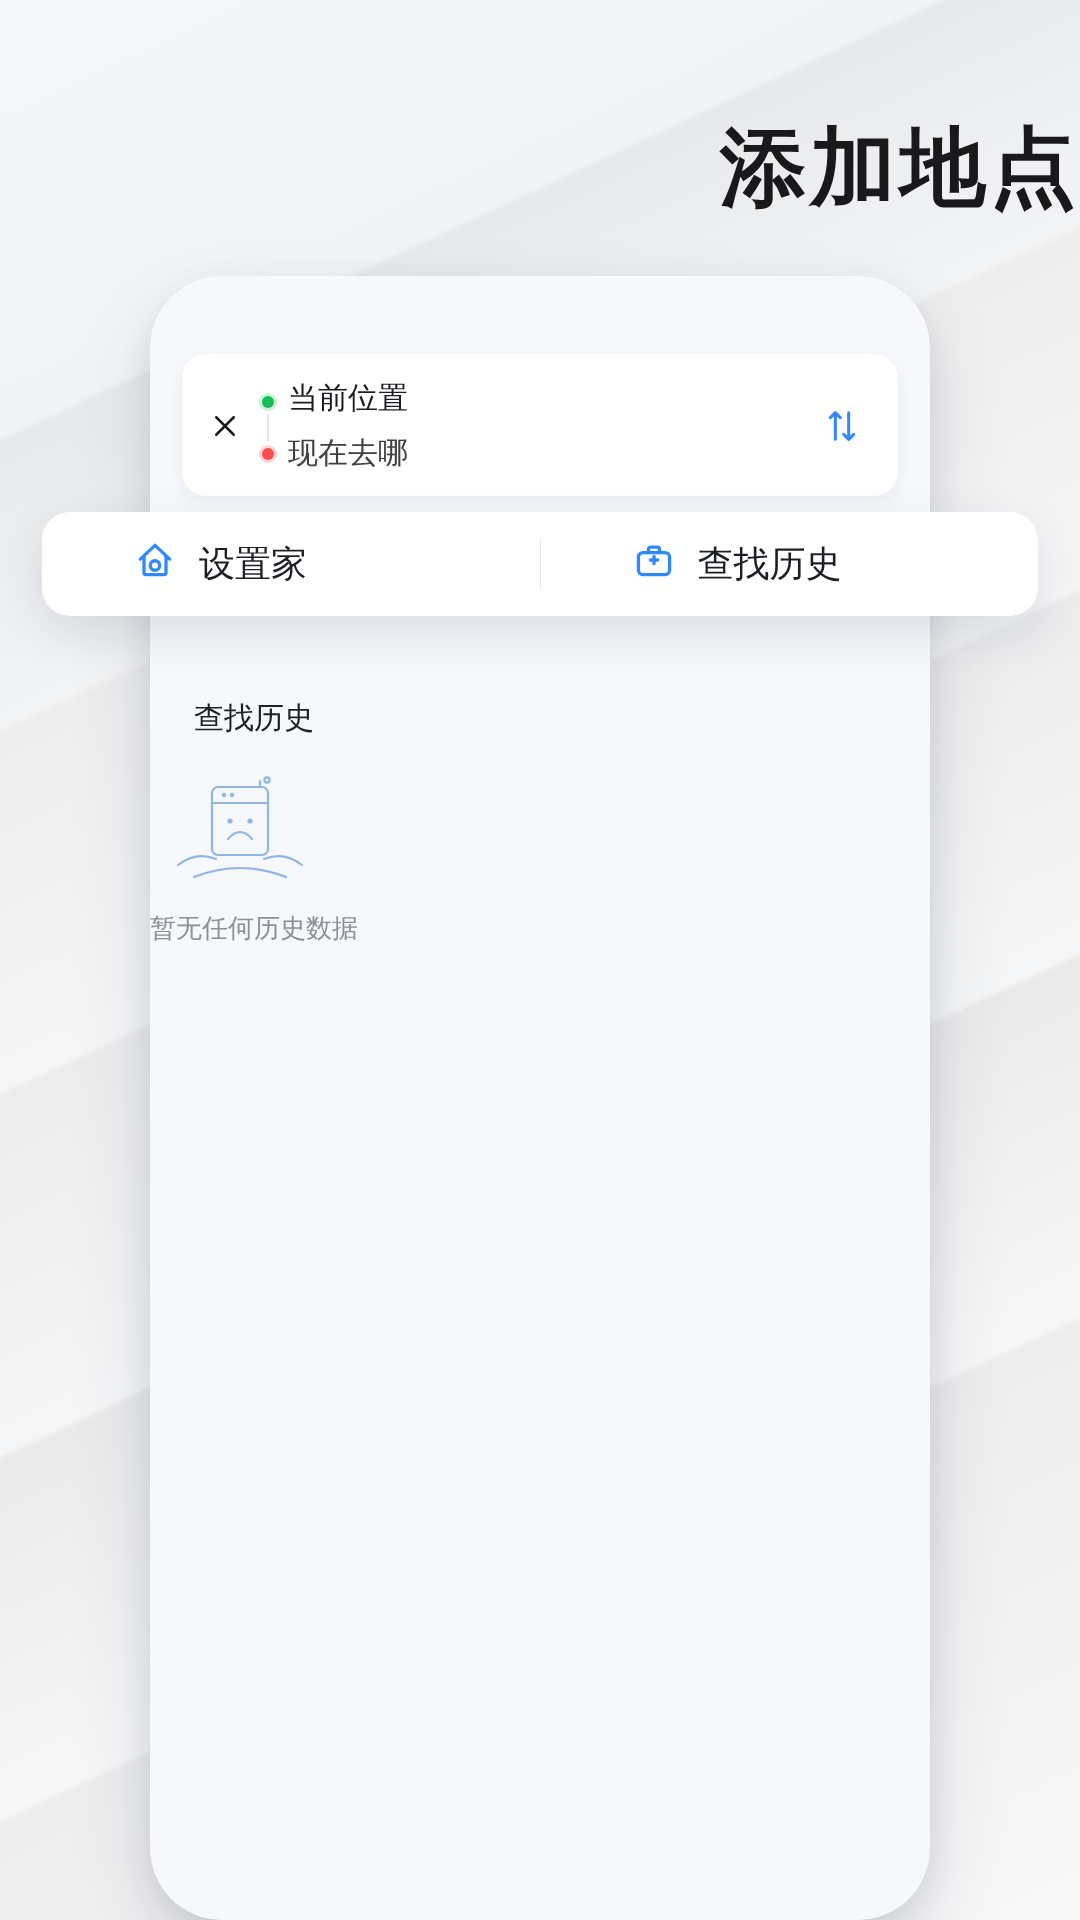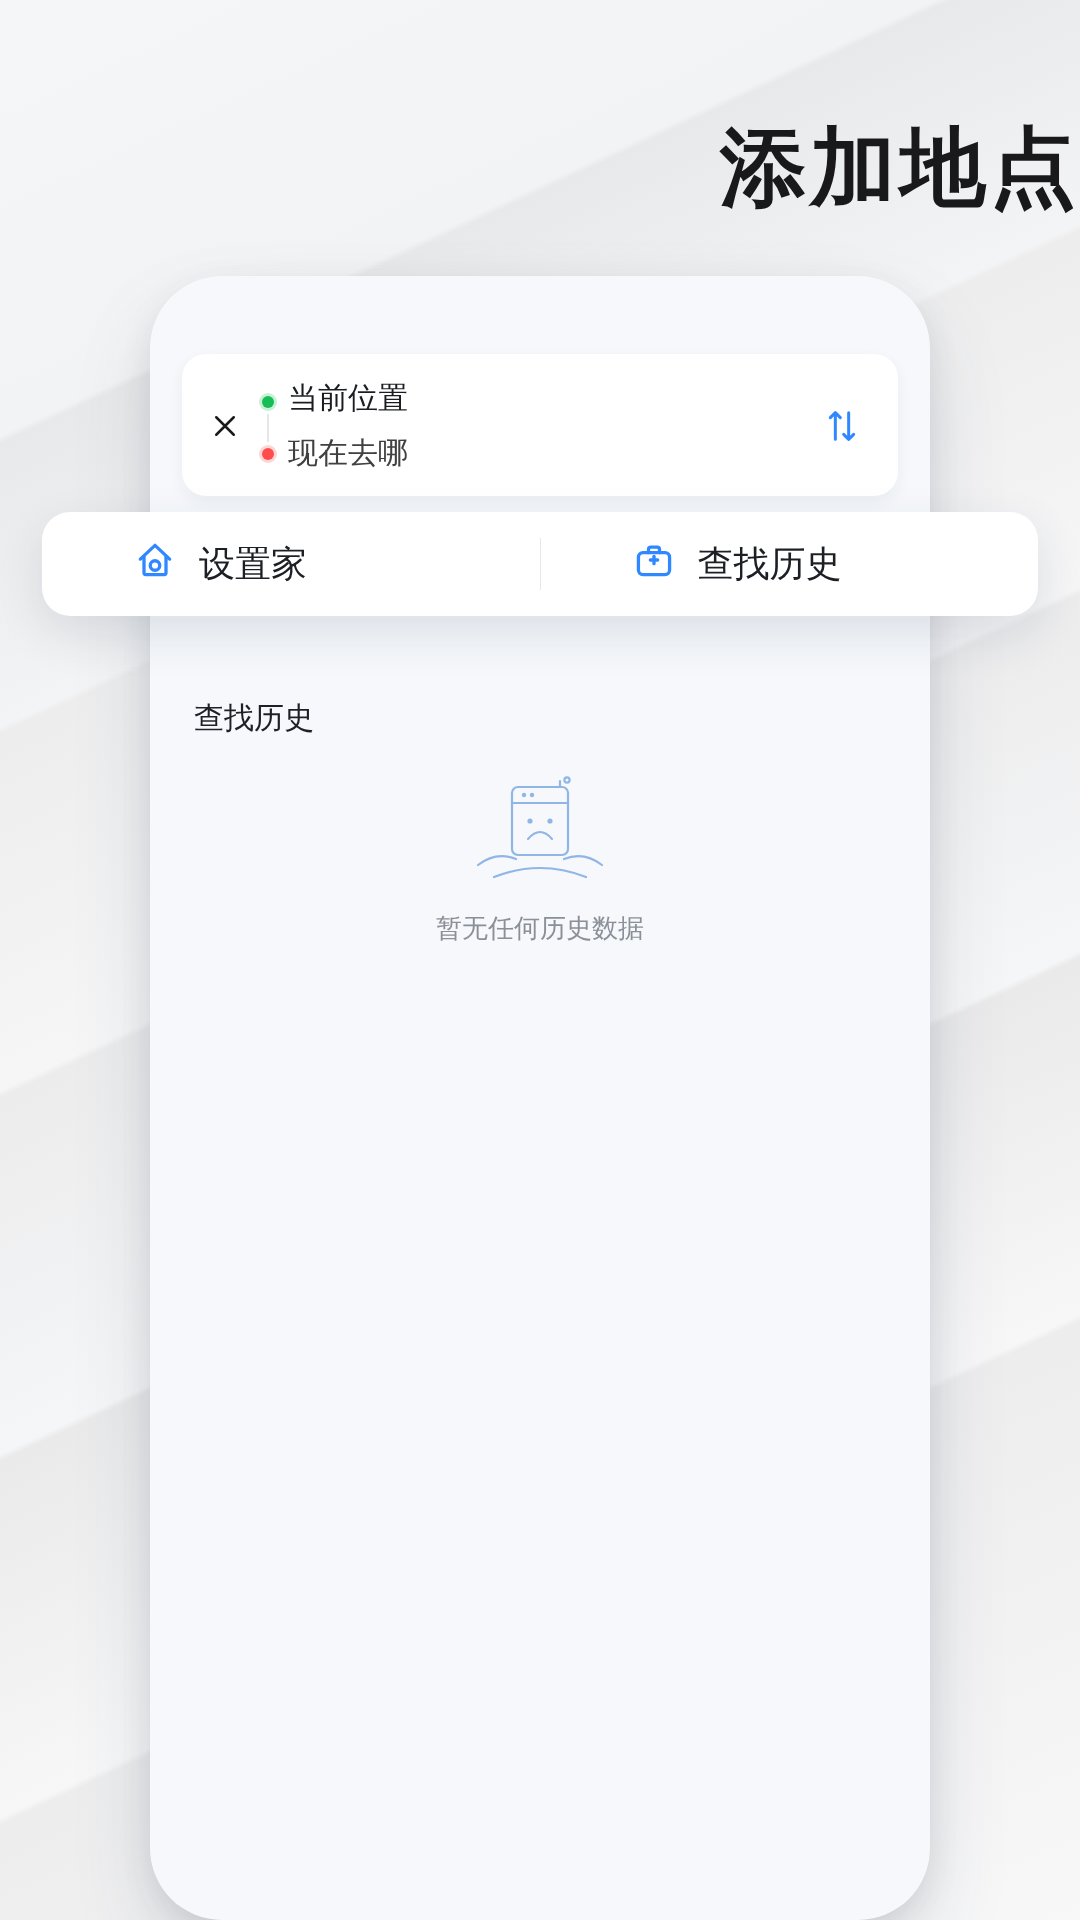--- a/index.html
+++ b/index.html
@@ -108,21 +108,21 @@
 
   
   .hist-header {
     margin-top: 130px;
     padding: 0 44px;
     font-size:30px;
     color:#1d2026;
   }
   .empty {
     margin-top: 34px;
-    display:flex;flex-direction:column;align-items:center;gap:18px;
+    display:flex;flex-direction:column;gap:18px;
   }
   .empty-illus {
     width:180px;height:120px;
     position:relative;
   }
   .empty-text {
     font-size:26px;color:#8a8f98;
   }
 
   

